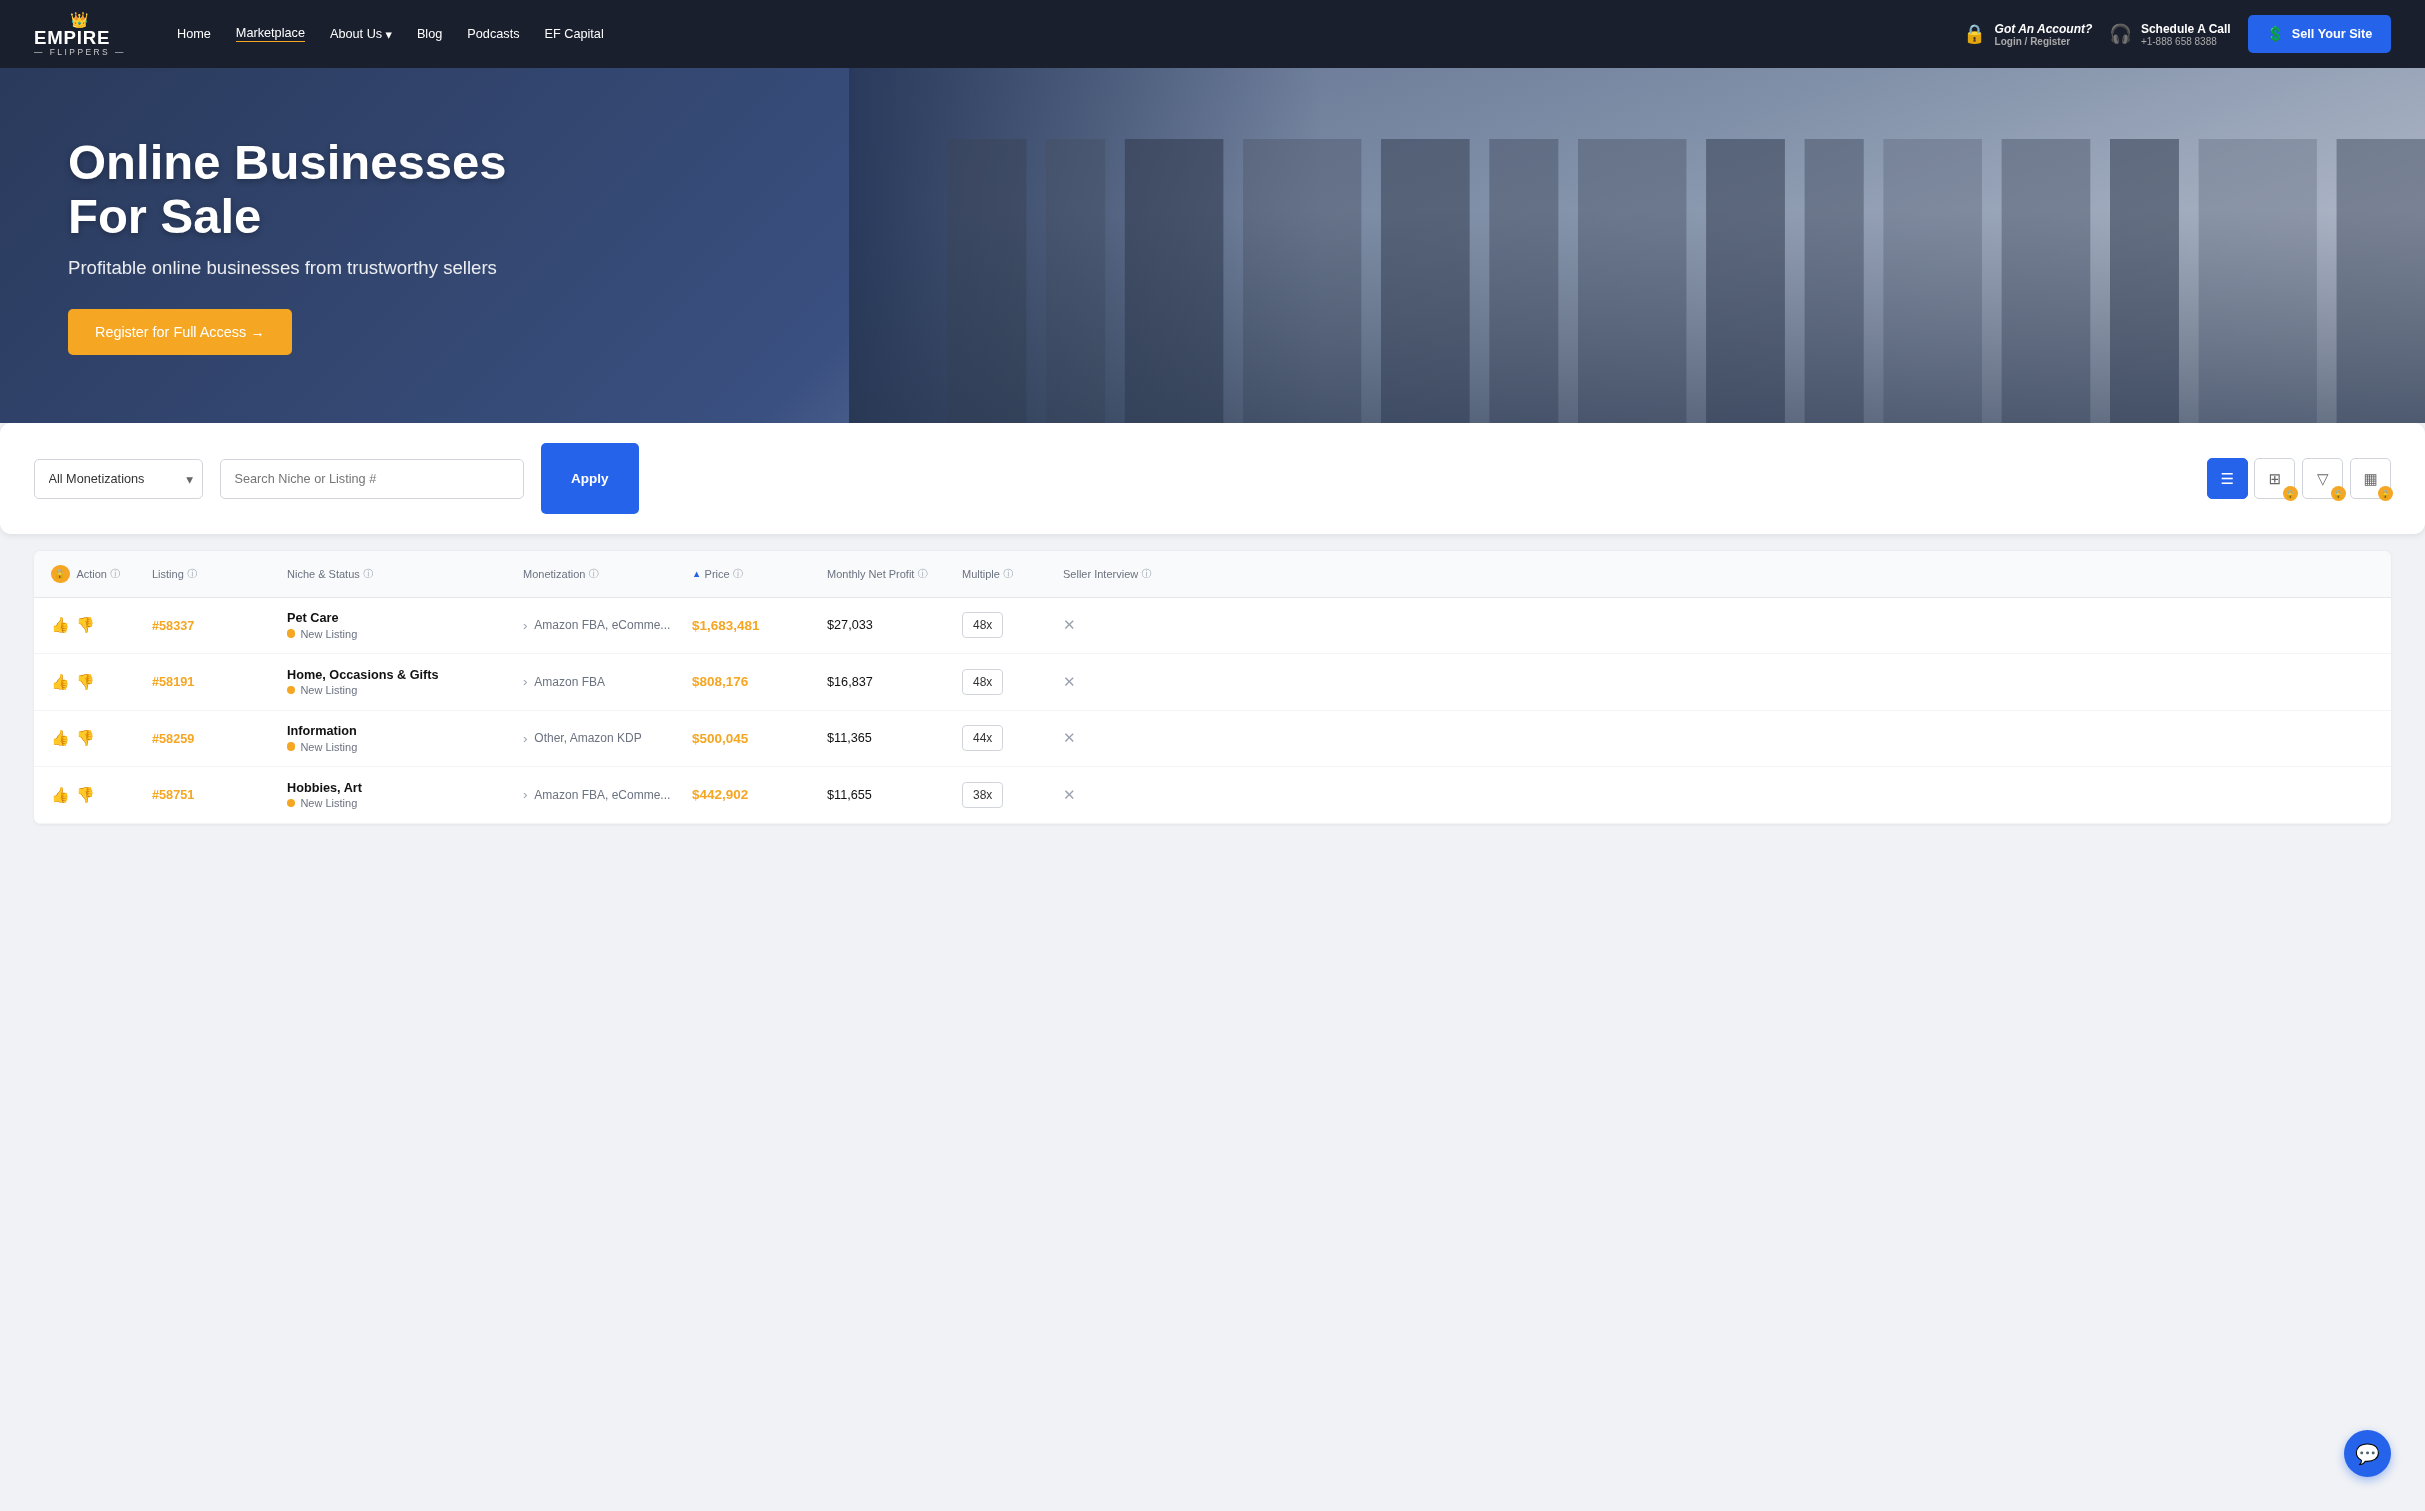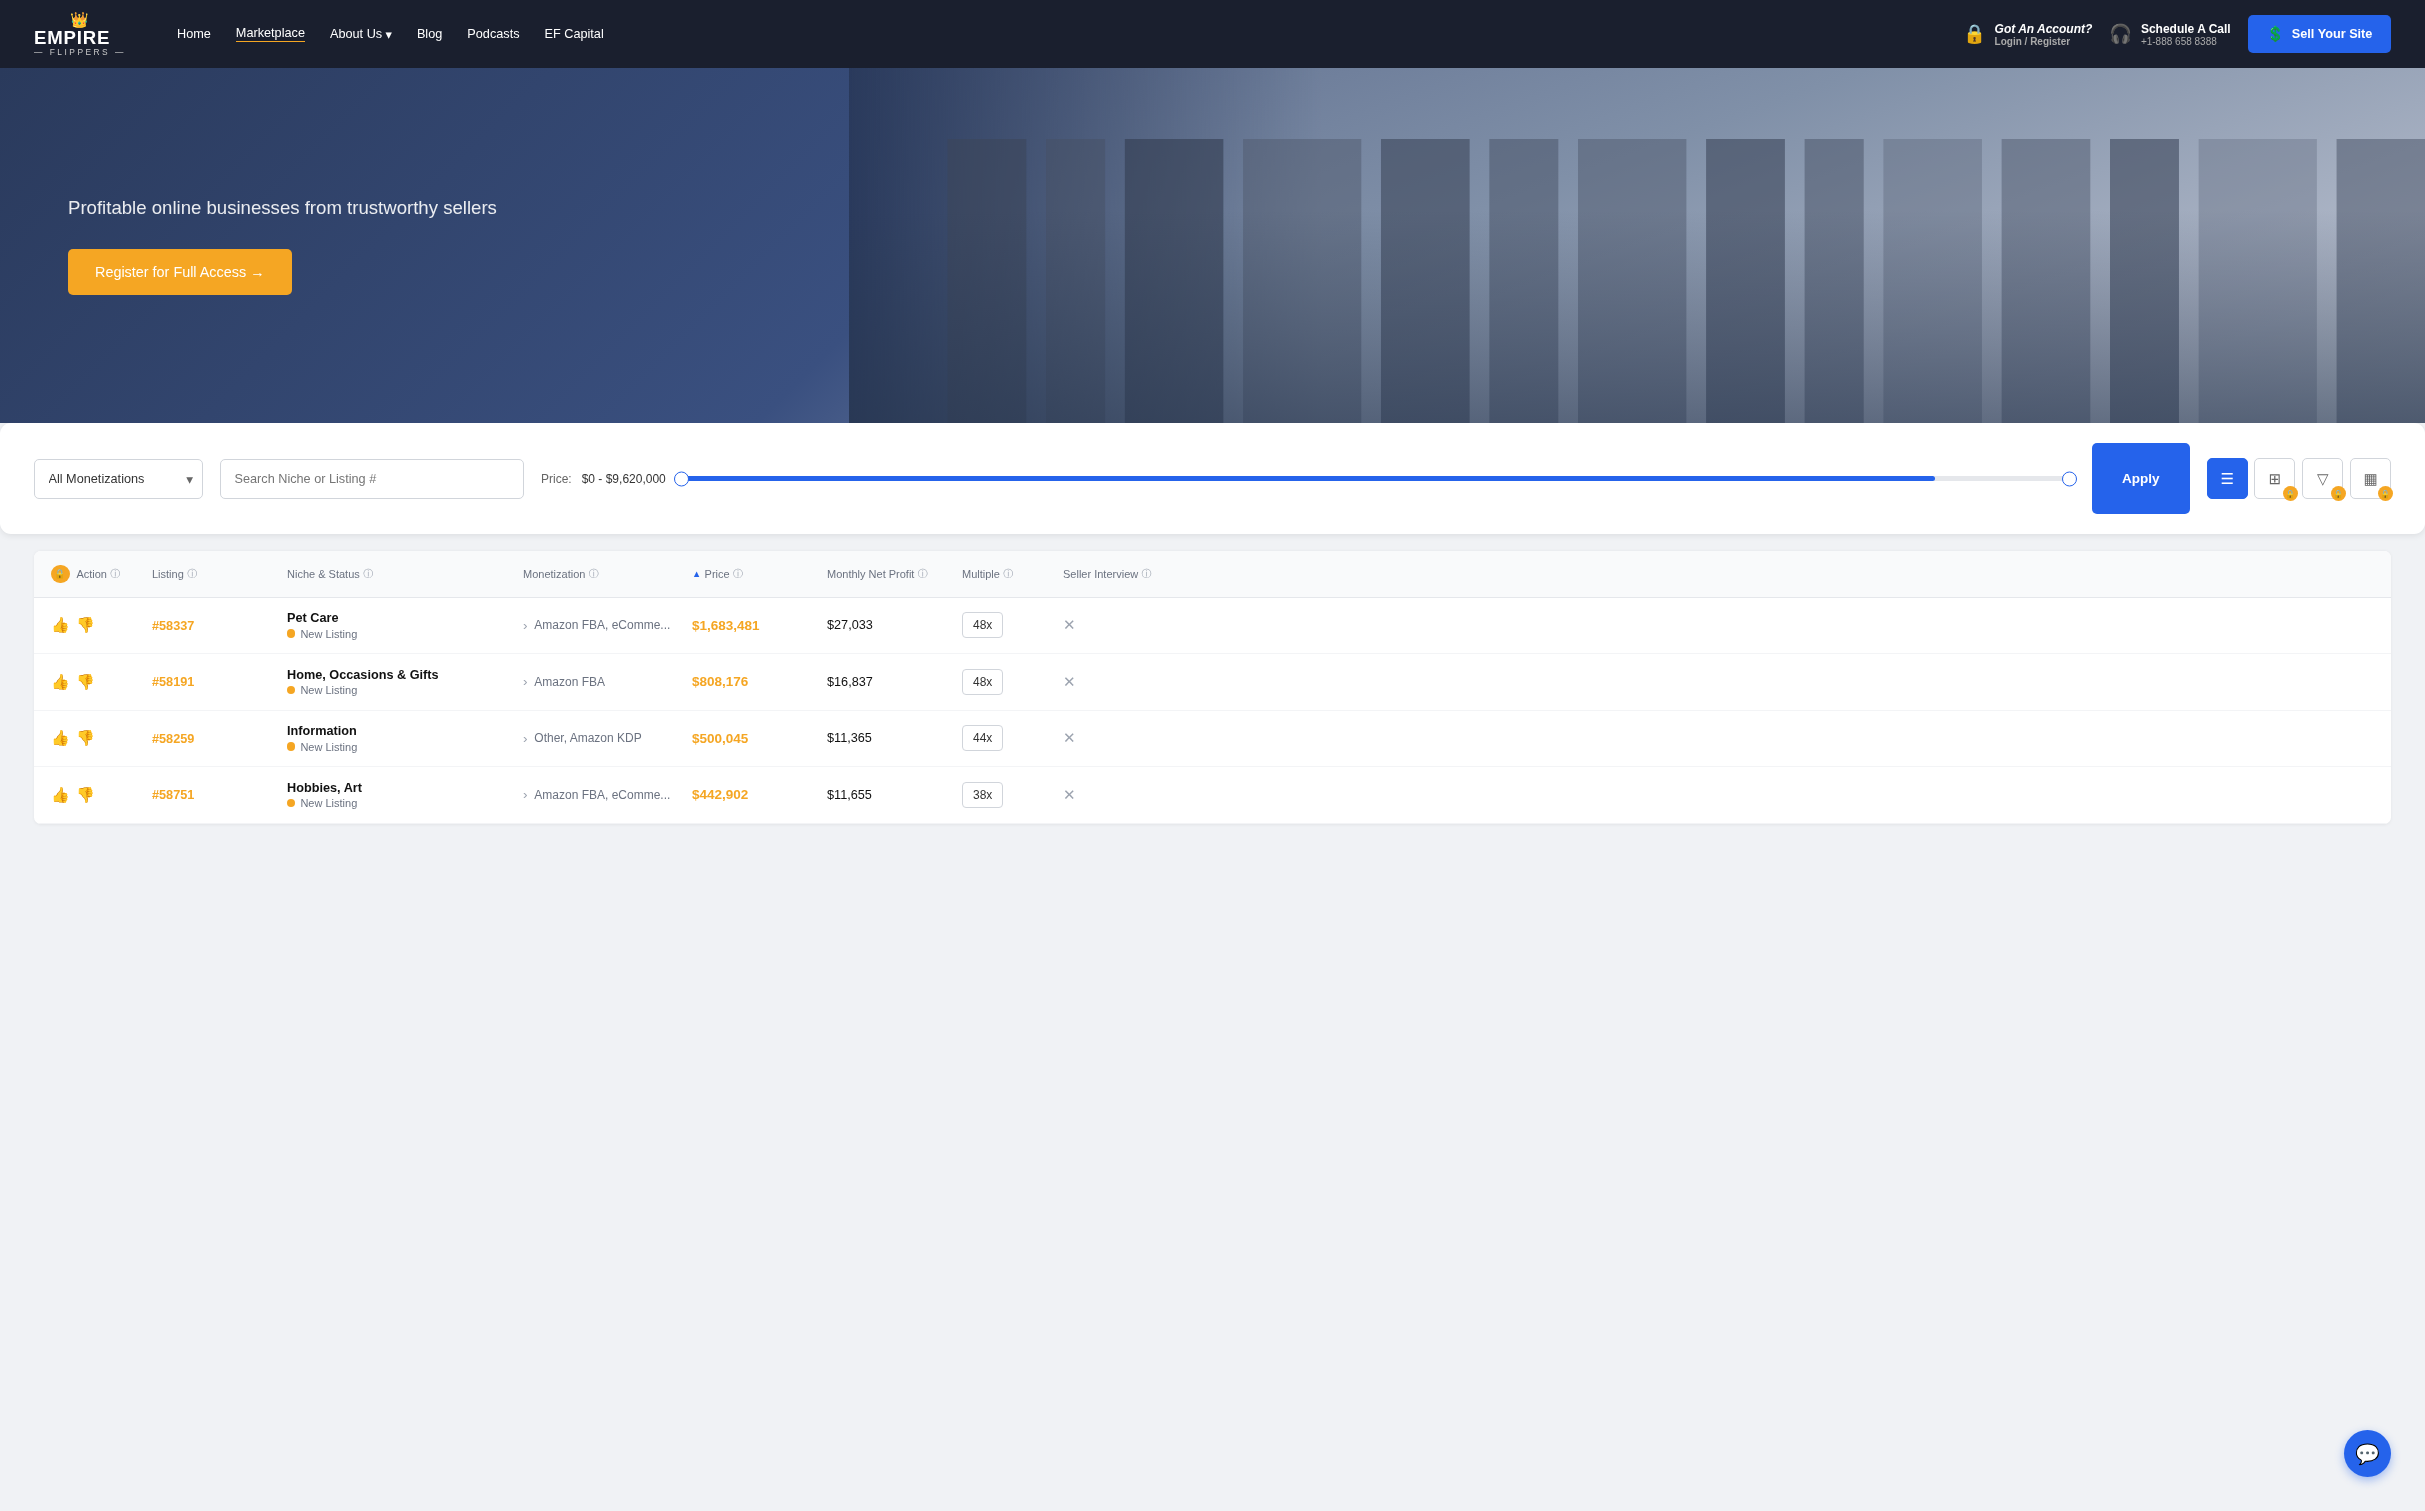--- a/index.html
+++ b/index.html
@@ -557,47 +557,39 @@
       <rect x="435" y="110" width="40" height="190" fill="rgba(60,70,90,0.6)"></rect>
       <rect x="485" y="70" width="30" height="230" fill="rgba(70,80,100,0.5)"></rect>
       <rect x="525" y="30" width="50" height="270" fill="rgba(90,100,120,0.4)"></rect>
       <rect x="585" y="80" width="45" height="220" fill="rgba(80,90,110,0.5)"></rect>
       <rect x="640" y="120" width="35" height="180" fill="rgba(60,70,90,0.6)"></rect>
       <rect x="685" y="60" width="60" height="240" fill="rgba(100,110,130,0.4)"></rect>
       <rect x="755" y="100" width="45" height="200" fill="rgba(70,80,100,0.5)"></rect>
     </svg>
   </div>
   <div class="hero-content">
+    <h1 class="hero-title">Online Businesses For Sale</h1>
     <p class="hero-subtitle">Profitable online businesses from trustworthy sellers</p>
     <button class="register-btn">Register for Full Access →</button>
   </div>
 </div>
 
 <div class="search-bar">
   <div class="monetization-select-wrap">
     <select class="monetization-select">
       <option>All Monetizations</option>
       <option>Amazon FBA</option>
       <option>eCommerce</option>
       <option>Amazon KDP</option>
     </select>
     <span class="select-arrow">▾</span>
   </div>
 
   <input type="text" class="search-input" placeholder="Search Niche or Listing #" style="">
 
-  <div class="price-range">
-    <span class="price-label">Price:</span>
-    <span class="price-value">$0 - $9,620,000</span>
-    <div class="range-container">
-      <div class="range-fill"></div>
-      <div class="range-thumb left"></div>
-      <div class="range-thumb right"></div>
-    </div>
-  </div>
 
   <button class="apply-btn">Apply</button>
 
   <div class="view-icons">
     <button class="view-icon-btn active">
       <span>☰</span>
     </button>
     <button class="view-icon-btn">
       <span>⊞</span>
       <span class="lock-badge">🔒</span>

